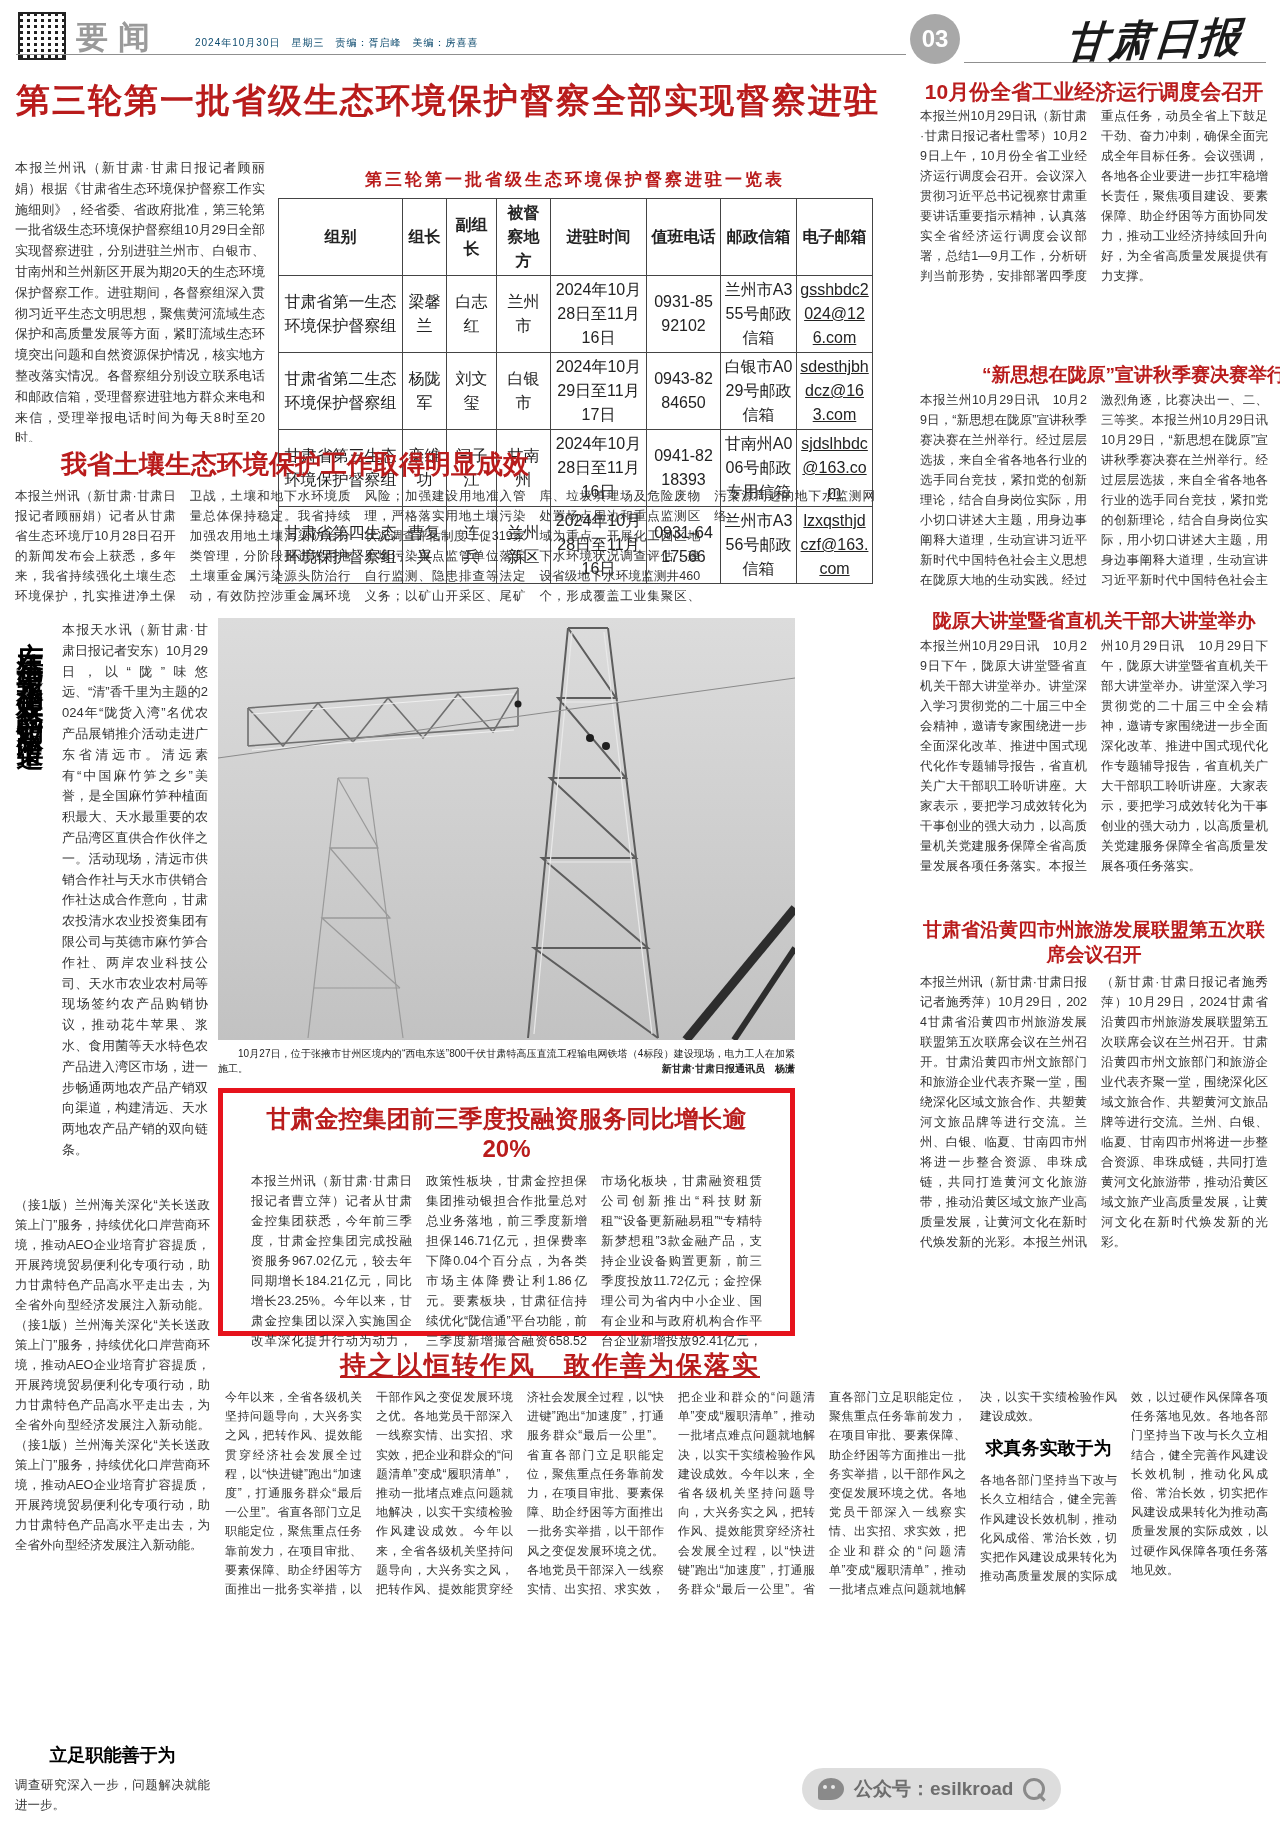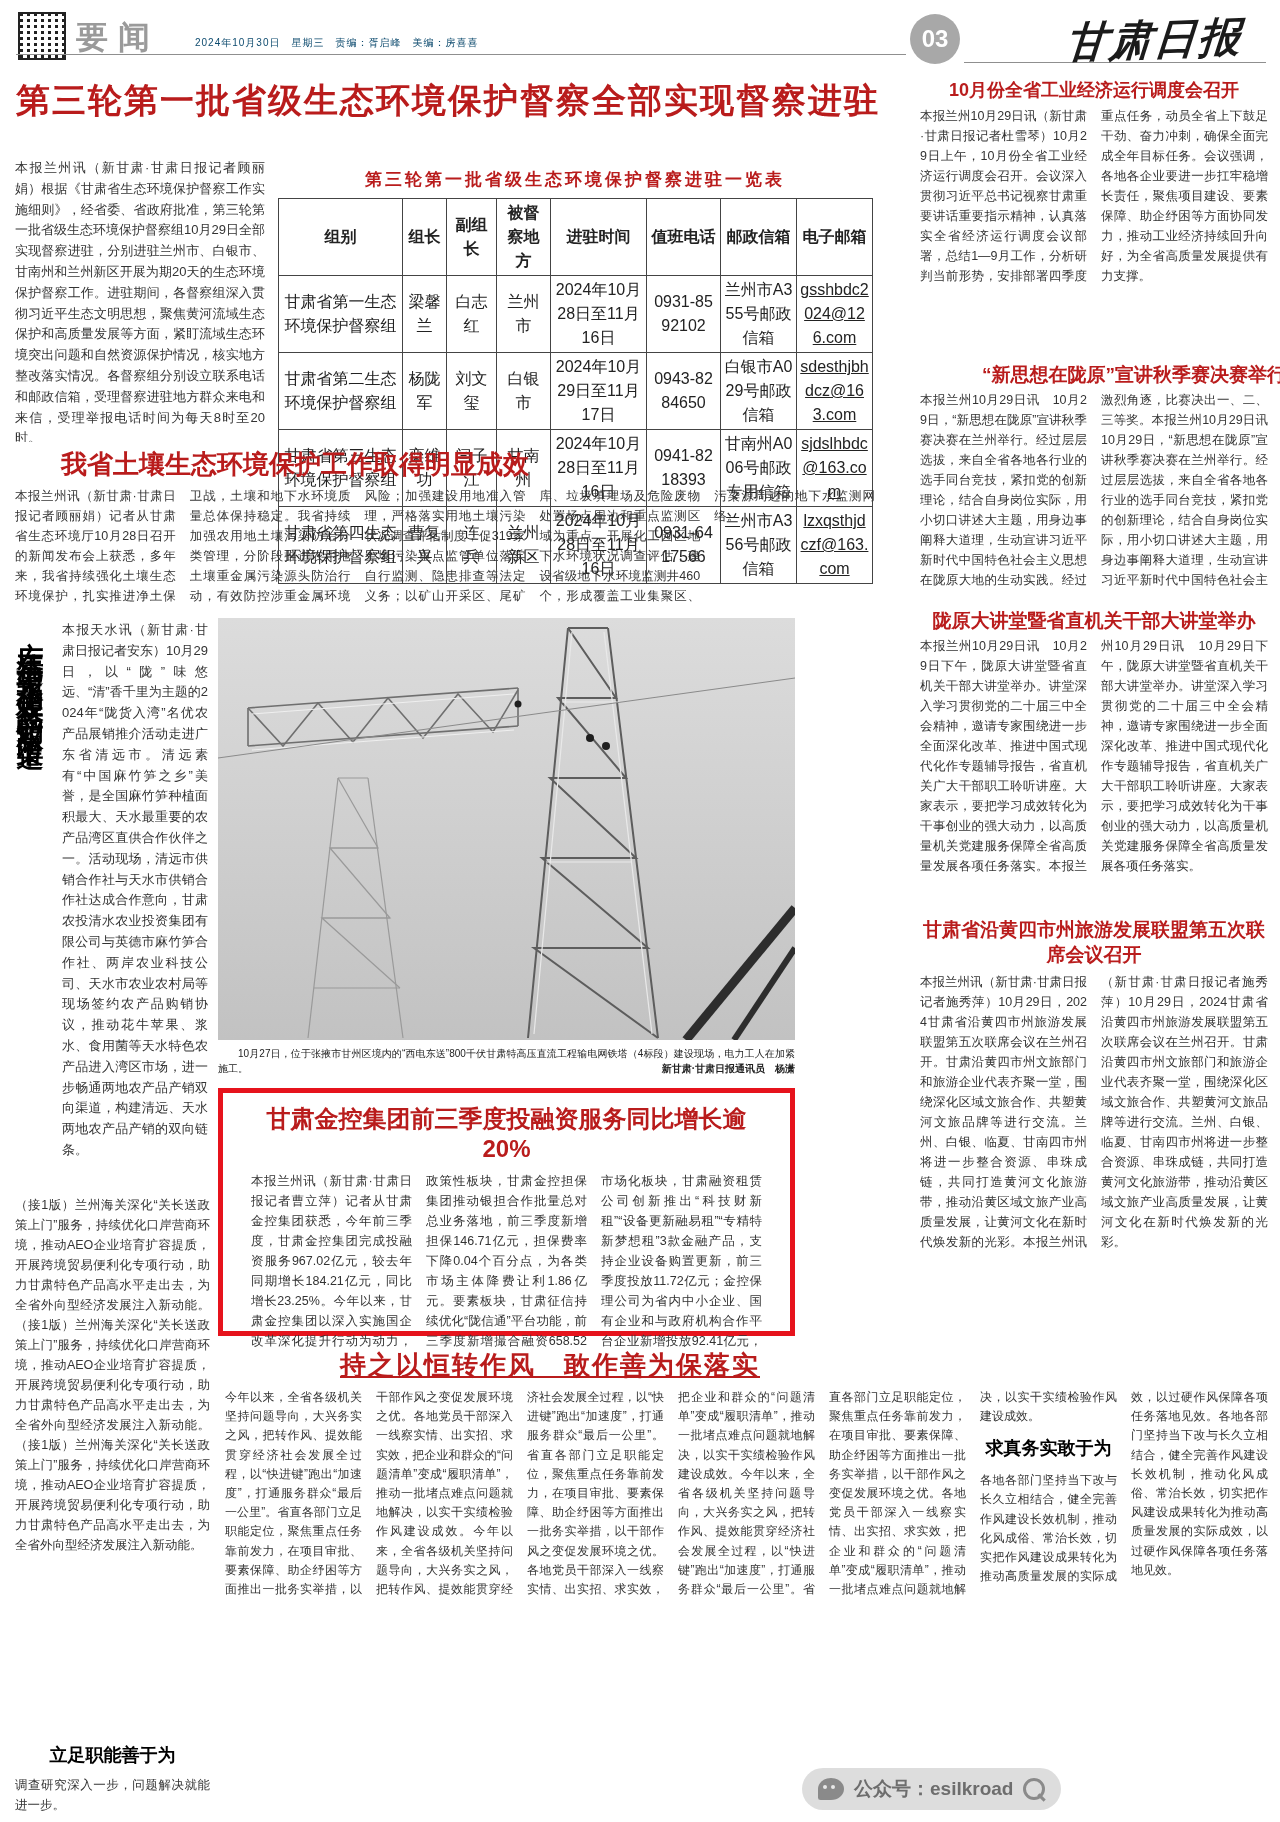--- a/index.html
+++ b/index.html
@@ -191,21 +191,21 @@
 
 <div class="abs redbox" style="left:218px;top:1088px;width:577px;height:248px;padding:8px 28px;">
   <div class="headline" style="font-size:24px;margin:2px 0 8px 0;">甘肃金控集团前三季度投融资服务同比增长逾20%</div>
   <div style="display:flex;gap:14px;height:182px;overflow:hidden;">
     <div class="jtext" style="flex:1;">本报兰州讯（新甘肃·甘肃日报记者曹立萍）记者从甘肃金控集团获悉，今年前三季度，甘肃金控集团完成投融资服务967.02亿元，较去年同期增长184.21亿元，同比增长23.25%。今年以来，甘肃金控集团以深入实施国企改革深化提升行动为动力，以推进供给侧改革为抓手，充分发挥政策性板块、市场化板块、要素板块功能作用，全力服务实体经济发展。</div>
     <div class="jtext" style="flex:1;">政策性板块，甘肃金控担保集团推动银担合作批量总对总业务落地，前三季度新增担保146.71亿元，担保费率下降0.04个百分点，为各类市场主体降费让利1.86亿元。要素板块，甘肃征信持续优化“陇信通”平台功能，前三季度新增撮合融资658.52亿元，同比增加322亿元，增幅95.7%，累计达到1684.3亿元；甘肃股权交易中心持续推进“专精特新”专板建设，前三季度实现直接融资82.34亿元。</div>
     <div class="jtext" style="flex:1;">市场化板块，甘肃融资租赁公司创新推出“科技财新租”“设备更新融易租”“专精特新梦想租”3款金融产品，支持企业设备购置更新，前三季度投放11.72亿元；金控保理公司为省内中小企业、国有企业和与政府机构合作平台企业新增投放92.41亿元，累计投放665.75亿元；金控小贷公司加大对“三农”、小微企业金融服务力度，前三季度投放贷款7.48亿元；金控典当公司投放6.14亿元；全省金控系统通过ABS等方式，为省内实体经济创造效益10.53亿元。</div>
   </div>
 </div>
 
-<div class="abs headline" style="left:920px;top:78px;width:348px;font-size:18px;">10月份全省工业经济运行调度会召开</div>
+<div class="abs headline" style="left:920px;top:78px;width:348px;font-size:21px;">10月份全省工业经济运行调度会召开</div>
 <div class="abs jtext colflow" style="left:920px;top:106px;width:348px;height:246px;column-count:2;">本报兰州10月29日讯（新甘肃·甘肃日报记者杜雪琴）10月29日上午，10月份全省工业经济运行调度会召开。会议深入贯彻习近平总书记视察甘肃重要讲话重要指示精神，认真落实全省经济运行调度会议部署，总结1—9月工作，分析研判当前形势，安排部署四季度重点任务，动员全省上下鼓足干劲、奋力冲刺，确保全面完成全年目标任务。会议强调，各地各企业要进一步扛牢稳增长责任，聚焦项目建设、要素保障、助企纾困等方面协同发力，推动工业经济持续回升向好，为全省高质量发展提供有力支撑。</div>
 
 <div class="abs headline" style="left:960px;top:362px;width:348px;font-size:19px;">“新思想在陇原”宣讲秋季赛决赛举行</div>
 <div class="abs jtext colflow" style="left:920px;top:390px;width:348px;height:208px;column-count:2;">本报兰州10月29日讯　10月29日，“新思想在陇原”宣讲秋季赛决赛在兰州举行。经过层层选拔，来自全省各地各行业的选手同台竞技，紧扣党的创新理论，结合自身岗位实际，用小切口讲述大主题，用身边事阐释大道理，生动宣讲习近平新时代中国特色社会主义思想在陇原大地的生动实践。经过激烈角逐，比赛决出一、二、三等奖。本报兰州10月29日讯　10月29日，“新思想在陇原”宣讲秋季赛决赛在兰州举行。经过层层选拔，来自全省各地各行业的选手同台竞技，紧扣党的创新理论，结合自身岗位实际，用小切口讲述大主题，用身边事阐释大道理，生动宣讲习近平新时代中国特色社会主义思想在陇原大地的生动实践。经过激烈角逐，比赛决出一、二、三等奖。</div>
 
 <div class="abs headline" style="left:920px;top:608px;width:348px;font-size:19px;">陇原大讲堂暨省直机关干部大讲堂举办</div>
 <div class="abs jtext colflow" style="left:920px;top:636px;width:348px;height:276px;column-count:2;">本报兰州10月29日讯　10月29日下午，陇原大讲堂暨省直机关干部大讲堂举办。讲堂深入学习贯彻党的二十届三中全会精神，邀请专家围绕进一步全面深化改革、推进中国式现代化作专题辅导报告，省直机关广大干部职工聆听讲座。大家表示，要把学习成效转化为干事创业的强大动力，以高质量机关党建服务保障全省高质量发展各项任务落实。本报兰州10月29日讯　10月29日下午，陇原大讲堂暨省直机关干部大讲堂举办。讲堂深入学习贯彻党的二十届三中全会精神，邀请专家围绕进一步全面深化改革、推进中国式现代化作专题辅导报告，省直机关广大干部职工聆听讲座。大家表示，要把学习成效转化为干事创业的强大动力，以高质量机关党建服务保障全省高质量发展各项任务落实。</div>
 
 <div class="abs headline" style="left:920px;top:918px;width:348px;font-size:19px;line-height:1.3;">甘肃省沿黄四市州旅游发展联盟第五次联席会议召开</div>
 <div class="abs jtext colflow" style="left:920px;top:972px;width:348px;height:392px;column-count:2;">本报兰州讯（新甘肃·甘肃日报记者施秀萍）10月29日，2024甘肃省沿黄四市州旅游发展联盟第五次联席会议在兰州召开。甘肃沿黄四市州文旅部门和旅游企业代表齐聚一堂，围绕深化区域文旅合作、共塑黄河文旅品牌等进行交流。兰州、白银、临夏、甘南四市州将进一步整合资源、串珠成链，共同打造黄河文化旅游带，推动沿黄区域文旅产业高质量发展，让黄河文化在新时代焕发新的光彩。本报兰州讯（新甘肃·甘肃日报记者施秀萍）10月29日，2024甘肃省沿黄四市州旅游发展联盟第五次联席会议在兰州召开。甘肃沿黄四市州文旅部门和旅游企业代表齐聚一堂，围绕深化区域文旅合作、共塑黄河文旅品牌等进行交流。兰州、白银、临夏、甘南四市州将进一步整合资源、串珠成链，共同打造黄河文化旅游带，推动沿黄区域文旅产业高质量发展，让黄河文化在新时代焕发新的光彩。</div>

